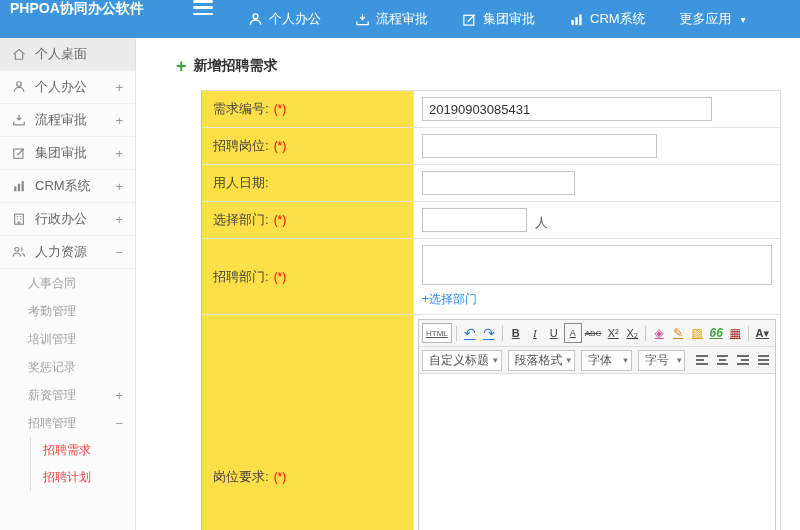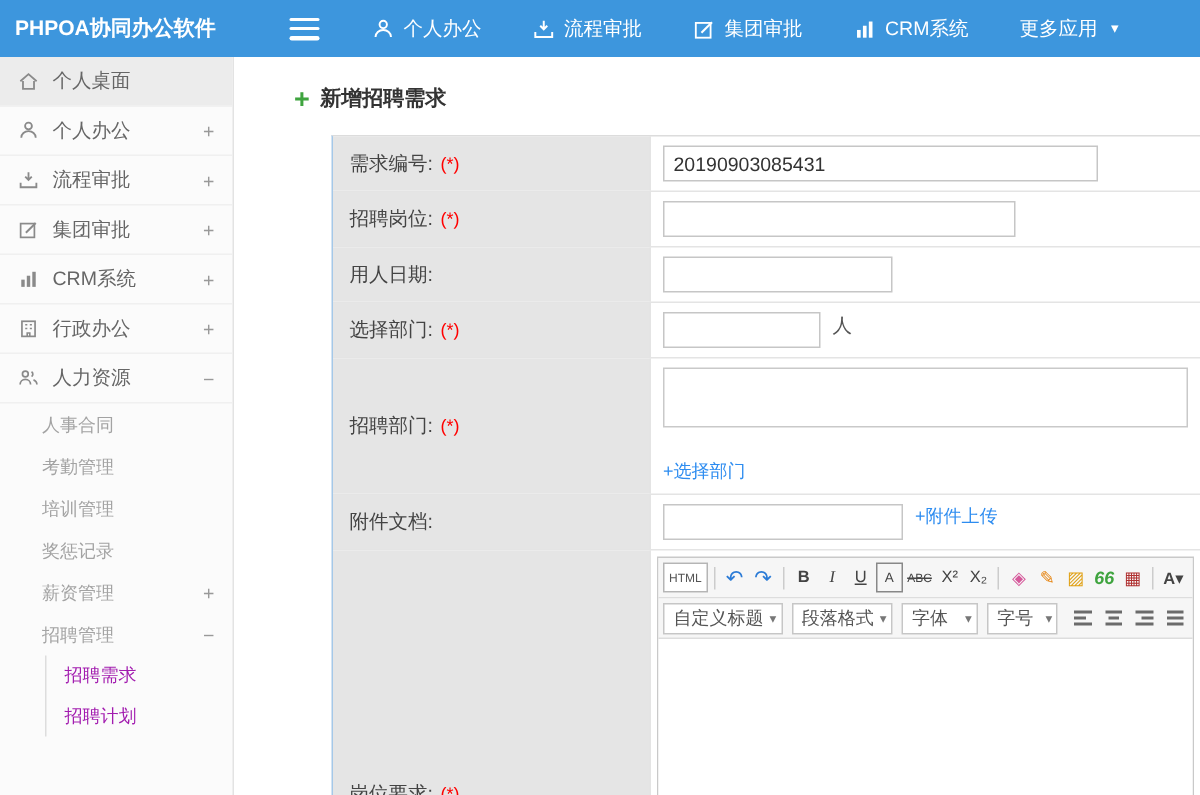--- a/index.html
+++ b/index.html
@@ -1,68 +1,68 @@
 <!DOCTYPE html>
 <html><head>
 <meta charset="utf-8">
 <style>
   * { margin:0; padding:0; box-sizing:border-box; }
   html,body { width:800px; height:530px; overflow:hidden; }
   body { font-family:"Liberation Sans","DejaVu Sans",sans-serif; background:#fff; color:#333; font-size:13px; }
 
   
-  .header { height:38px; background:#3d96dd; display:flex; align-items:center; color:#fff; }
+  .header { height:38px; background:#3d96dd; display:flex; align-items:flex-start; color:#fff; }
   .logo { width:147px; flex:0 0 auto; padding-left:10px; font-size:14px; font-weight:bold; white-space:nowrap; }
   .hamburger { margin-left:46px; width:20px; height:15px; display:flex; flex-direction:column; justify-content:space-between; cursor:pointer; background:none; border:none; padding:0; }
   .hamburger i { display:block; height:2.5px; background:#fff; border-radius:2px; }
   .topnav { display:flex; margin-left:18px; height:100%; }
   .nav-item { display:flex; align-items:center; gap:6px; padding:0 17px; font-size:13px; cursor:pointer; height:100%; }
   .ic { width:15px; height:15px; flex:0 0 auto; }
   .header .ic { color:#fff; }
   .caret { font-size:10px; margin-left:3px; }
 
   
   .page-body { display:flex; height:492px; }
 
   
-  .sidebar { width:156px; flex:0 0 auto; background:#fbfbfb; border-right:1px solid #e3e3e3; overflow:hidden; }
+  .sidebar { width:136px; flex:0 0 auto; background:#fbfbfb; border-right:1px solid #e3e3e3; overflow:hidden; }
   .side-item { height:33px; display:flex; align-items:center; gap:9px; padding:0 12px; border-bottom:1px solid #f0f0f0; color:#666; font-size:13px; cursor:pointer; }
   .side-item .ic { color:#8a8a8a; width:14px; height:14px; }
   .side-item.active { background:#ececec; }
   .expand { margin-left:auto; color:#999; font-size:13px; }
   .sub-item { height:28px; display:flex; align-items:center; padding:0 12px 0 28px; color:#a3a3a3; font-size:12px; cursor:pointer; }
   .sub-sub-wrap { margin-left:30px; border-left:1px solid #ddd; }
-  .sub-sub-item { height:27px; display:flex; align-items:center; padding-left:12px; color:#a21caf; font-size:12px; cursor:pointer; }
+  .sub-sub-item { height:27px; display:flex; align-items:center; padding-left:12px; color:#ef4444; font-size:12px; cursor:pointer; }
 
   
   .main { flex:1; min-width:0; overflow:hidden; background:#fff; }
   .title-row { display:flex; align-items:center; gap:7px; padding:18px 0 14px 40px; }
   .plus-icon { color:#3fa43f; font-size:18px; font-weight:bold; line-height:20px; }
   .page-title { font-size:14px; font-weight:bold; color:#333; }
 
   
   .form-table { margin-left:65px; width:580px; border:1px solid #dcdcdc; border-left:1px solid #a5c8e8; }
   .frow { display:flex; border-bottom:1px solid #e4e4e4; }
   .frow:last-child { border-bottom:none; }
-  .fl { width:212px; flex:0 0 auto; background:#e5e5e5; border-right:1px solid #e4e4e4; display:flex; align-items:center; padding-left:11px; font-size:13px; color:#444; }
+  .fl { width:212px; flex:0 0 auto; background:#fde047; border-right:1px solid #e4e4e4; display:flex; align-items:center; padding-left:11px; font-size:13px; color:#444; }
   .req { color:#f00; margin-left:5px; font-size:12px; }
-  .fv { flex:1; min-width:0; padding:6px 8px; display:flex; align-items:flex-start; gap:8px; }
+  .fv { flex:1; min-width:0; padding:6px 8px; display:flex; align-items:flex-end; gap:8px; }
   .fv.block { display:block; }
   .fv.tight { padding:4px; display:block; }
   input.txt { height:24px; border:1px solid #c6c6c6; padding:0 6px; font-size:13px; color:#333; font-family:inherit; background:#fff; }
   .w290{width:290px}.w235{width:235px}.w153{width:153px}.w105{width:105px}.w160{width:160px}
   textarea.ta { width:100%; height:40px; border:1px solid #c9c9c9; resize:none; background:#fff; font-family:inherit; }
   .unit { font-size:13px; color:#555; }
   .link { color:#2d8cf0; font-size:12px; text-decoration:none; cursor:pointer; }
-  .dept-link { display:inline-block; margin-top:18px; }
+  .dept-link { display:inline-block; margin-top:3px; }
 
   
   .editor { border:1px solid #c9c9c9; width:100%; }
   .ed-toolbar { background:#f6f6f6; border-bottom:1px solid #ddd; display:flex; align-items:center; padding:2px 3px; height:27px; gap:1px; overflow:hidden; }
-  .ed-btn { min-width:18px; height:20px; display:inline-flex; align-items:center; justify-content:center; font-size:11px; color:#444; cursor:pointer; padding:0 2px; white-space:nowrap; }
+  .ed-btn { min-width:18px; height:20px; display:inline-flex; align-items:center; justify-content:center; font-size:11px; color:#444; cursor:pointer; padding:0 2px; white-space:nowrap;text-decoration:underline; }
   .ed-sep { width:1px; height:15px; background:#ccc; margin:0 3px; flex:0 0 auto; }
   .g-html { border:1px solid #b5b5b5; background:#fff; font-size:8px; padding:0 3px; color:#555; }
   .g-undo,.g-redo { color:#2b7bd6; font-size:14px; }
   .g-bold { font-weight:bold; }
   .g-italic { font-style:italic; font-family:"Liberation Serif",serif; }
   .g-underline { text-decoration:underline; }
   .g-fontbox { border:1px solid #888; font-size:9px; padding:0 2px; }
   .g-strike { text-decoration:line-through; font-size:8px; }
   .g-eraser { color:#d5589a; font-size:12px; }
   .g-brush { color:#e6820c; font-size:12px; }
@@ -292,29 +292,20 @@
           <div class="fl">
             <span>招聘部门:</span>
             <span class="req">(*)</span>
           </div>
           <div class="fv block">
             <textarea class="ta" style=""></textarea>
             <a class="link dept-link">+选择部门</a>
           </div>
         </div>
 
-        <div class="frow">
-          <div class="fl">
-            <span>附件文档:</span>
-          </div>
-          <div class="fv">
-            <input class="txt w160" type="text" value="" style="">
-            <a class="link">+附件上传</a>
-          </div>
-        </div>
 
         <div class="frow">
           <div class="fl">
             <span>岗位要求:</span>
             <span class="req">(*)</span>
           </div>
           <div class="fv tight">
             <div class="editor">
               <div class="ed-toolbar">
                 <span class="ed-btn g-html">HTML</span>

